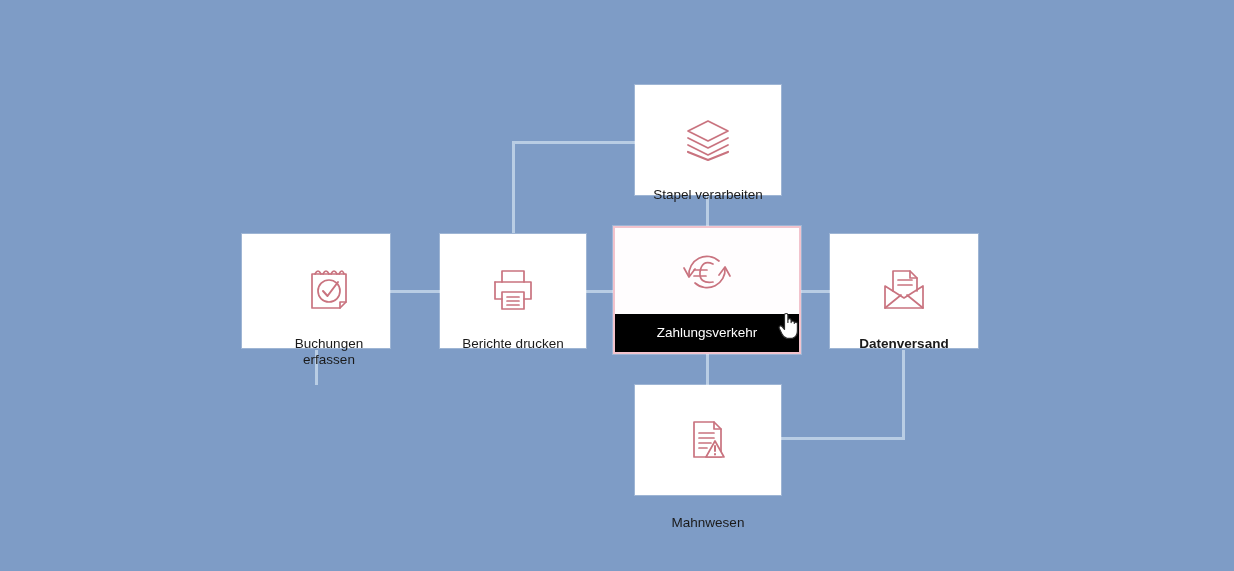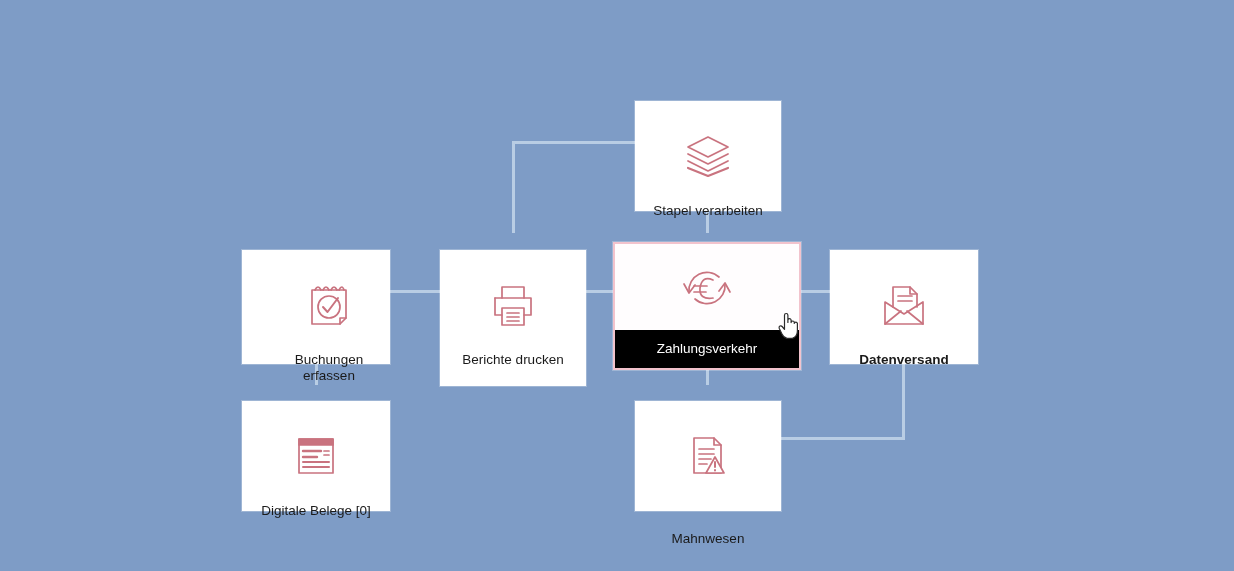--- a/index.html
+++ b/index.html
@@ -31,21 +31,20 @@
   
   .tile {
     position: absolute;
     background: #ffffff;
     box-sizing: border-box;
     display: flex;
     flex-direction: column;
     align-items: center;
     justify-content: flex-start;
     box-shadow: 0 0 0 1px rgba(255,255,255,0.25);
-    margin-top: 16px;
   }
   .tile .icon-wrap {
     width: 100%;
     display: flex;
     align-items: center;
     justify-content: center;
     flex: 1 1 auto;
   }
   .tile .tile-label {
     width: 100%;
@@ -135,21 +134,21 @@
         <path d="M19 11 q3 -6 6 0"></path>
         <path d="M27 11 q3 -6 6 0"></path>
         <path d="M35 11 q3 -6 5 0"></path>
         <circle cx="25" cy="28" r="11"></circle>
         <path d="M19 28 L23.5 33 L34 19" stroke-width="2"></path>
       </svg>
     </div>
     <div class="tile-label">Buchungen erfassen</div>
   </div>
 
-  <div class="tile normal" style="left:440px; top:234px; width:146px; height:136px;">
+  <div class="tile normal" style="left:440px; top:234px; width:146px; height:114px;">
     <div class="icon-wrap">
       <svg width="52" height="48" viewBox="0 0 52 48" fill="none" stroke="#c9737f" stroke-width="1.7" stroke-linejoin="round" stroke-linecap="round">
         <path d="M15 17 L15 6 L37 6 L37 17"></path>
         <path d="M8 17 L44 17 L44 34 L37 34"></path>
         <path d="M8 17 L8 34 L15 34"></path>
         <rect x="15" y="27" width="22" height="17"></rect>
         <path d="M20 32 H32 M20 36 H32 M20 40 H32"></path>
       </svg>
     </div>
     <div class="tile-label">Berichte drucken</div>
@@ -175,34 +174,20 @@
         <path d="M16 27 L16 7 L33 7 L40 14 L40 27"></path>
         <path d="M33 7 L33 14 L40 14"></path>
         <path d="M21 16 H35 M21 21 H35"></path>
         <path d="M8 22 L27 34 L46 22 L46 44 L8 44 Z"></path>
         <path d="M8 44 L24 31 M46 44 L30 31"></path>
       </svg>
     </div>
     <div class="tile-label">Datenversand</div>
   </div>
 
-  <div class="tile normal" style="left:242px; top:385px; width:148px; height:110px;">
-    <div class="icon-wrap">
-      <svg width="50" height="46" viewBox="0 0 50 46" fill="none" stroke="#c9737f" stroke-width="1.7" stroke-linejoin="round" stroke-linecap="round">
-        <rect x="8" y="6" width="34" height="34"></rect>
-        <rect x="8" y="6" width="34" height="6" fill="#c9737f"></rect>
-        <path d="M12 18 H30" stroke-width="2.4"></path>
-        <path d="M12 24 H26" stroke-width="2.4"></path>
-        <path d="M12 29 H38" stroke-width="2"></path>
-        <path d="M12 34 H38" stroke-width="2"></path>
-        <path d="M33 18 H38 M33 22 H38"></path>
-      </svg>
-    </div>
-    <div class="tile-label">Digitale Belege [0]</div>
-  </div>
 
   <div class="tile normal" style="left:635px; top:385px; width:146px; height:110px;gap:28px;">
     <div class="icon-wrap">
       <svg width="50" height="48" viewBox="0 0 50 48" fill="none" stroke="#c9737f" stroke-width="1.7" stroke-linejoin="round" stroke-linecap="round">
         <path d="M11 6 L31 6 L38 13 L38 41 L11 41 Z"></path>
         <path d="M31 6 L31 13 L38 13"></path>
         <path d="M16 17 H31 M16 22 H31 M16 27 H28 M16 32 H24"></path>
         <path d="M32 25 L41 41 L23 41 Z" fill="#ffffff"></path>
         <path d="M32 30 L32 35 M32 38 L32 38.5" stroke-width="2"></path>
       </svg>

